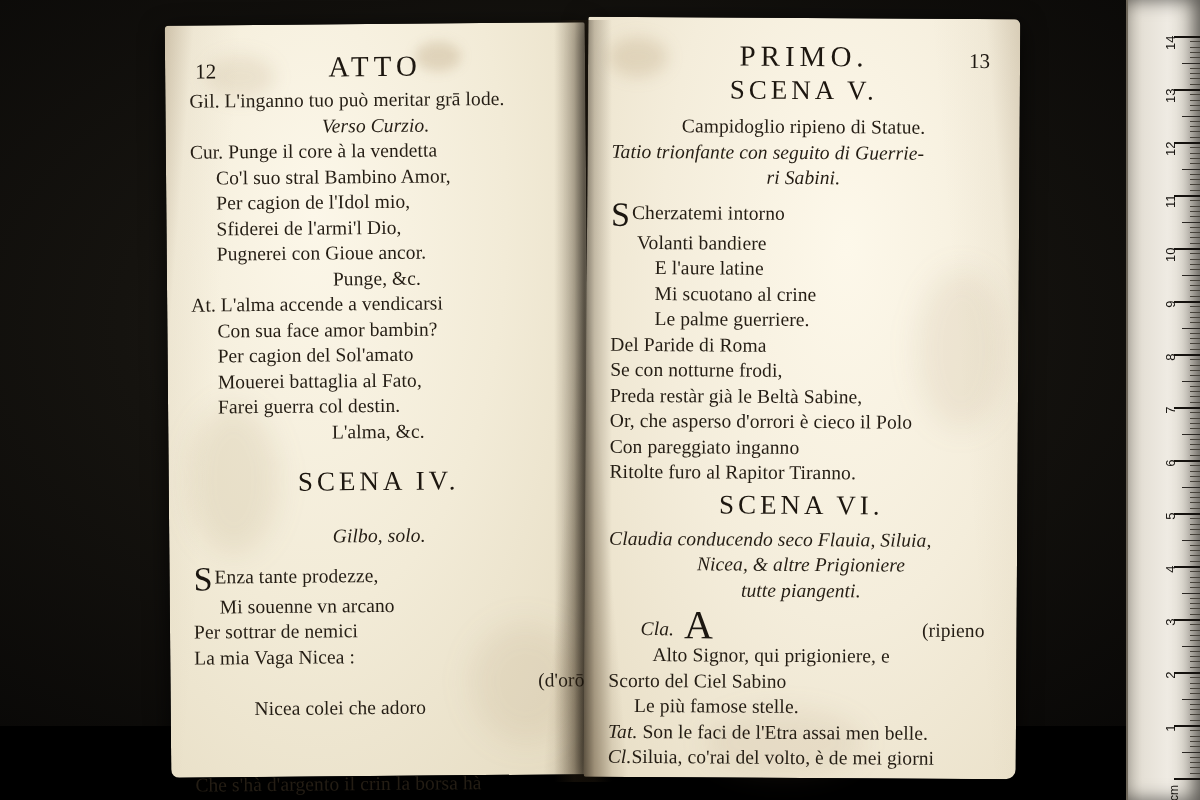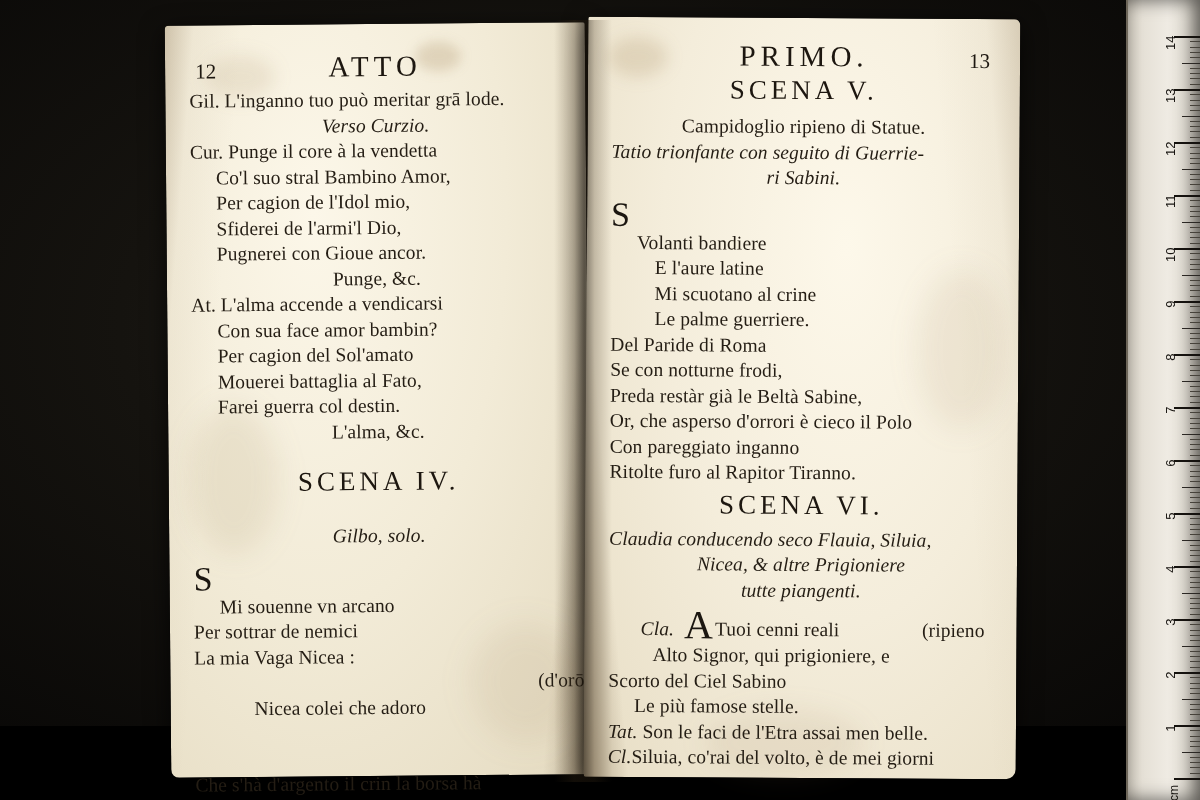--- a/index.html
+++ b/index.html
@@ -221,20 +221,21 @@
           <div class="ln center">L'alma, &amp;c.</div>
         </div>
 
         <div class="scena" style="margin-top:22px;">SCENA IV.</div>
 
         <div class="ln ital center" style="margin-top:26px;">Gilbo, solo.</div>
 
         <div style="margin-top:14px;">
           <div class="dropcap-line">
             <span class="dropcap">S</span>
+            <span class="ln">Enza tante prodezze,</span>
           </div>
           <div class="ln ind1">Mi souenne vn arcano</div>
           <div class="ln">Per sottrar de nemici</div>
           <div class="ln">La mia Vaga Nicea :</div>
           <div class="ln" style="position:relative;">
             <span>Nicea colei che adoro</span>
             <span class="ln" style="position:absolute;right:-18px;top:0;">(d'orō</span>
           </div>
           <div class="ln">Che s'hà d'argento il crin la borsa hà</div>
           <div class="ln ind1">S'inganna più d'vna</div>
@@ -260,20 +261,21 @@
 
         <div style="margin-top:8px;">
           <div class="ln center">Campidoglio ripieno di Statue.</div>
           <div class="ln ital">Tatio trionfante con seguito di Guerrie-</div>
           <div class="ln ital center">ri Sabini.</div>
         </div>
 
         <div style="margin-top:10px;">
           <div class="dropcap-line">
             <span class="dropcap">S</span>
+            <span class="ln">Cherzatemi intorno</span>
           </div>
           <div class="ln ind1">Volanti bandiere</div>
           <div class="ln ind2">E l'aure latine</div>
           <div class="ln ind2">Mi scuotano al crine</div>
           <div class="ln ind2">Le palme guerriere.</div>
           <div class="ln">Del Paride di Roma</div>
           <div class="ln">Se con notturne frodi,</div>
           <div class="ln">Preda restàr già le Beltà Sabine,</div>
           <div class="ln">Or, che asperso d'orrori è cieco il Polo</div>
           <div class="ln">Con pareggiato inganno</div>
@@ -285,21 +287,20 @@
         <div style="margin-top:6px;">
           <div class="ln ital">Claudia conducendo seco Flauia, Siluia,</div>
           <div class="ln ital center">Nicea, &amp; altre Prigioniere</div>
           <div class="ln ital center">tutte piangenti.</div>
         </div>
 
         <div style="margin-top:6px;">
           <div class="dropcap-line" style="position:relative;">
             <span class="ln spk" style="padding-top:8px;margin-left:32px;">Cla.</span>
             <span class="dropcap" style="font-size:40px;line-height:34px;padding-left:10px;">A</span>
-            <span class="ln" style="padding-top:8px;">Tuoi cenni reali</span>
             <span class="ln" style="position:absolute;right:8px;top:8px;">(ripieno</span>
           </div>
           <div class="ln ind2">Alto Signor, qui prigioniere, e</div>
           <div class="ln">Scorto del Ciel Sabino</div>
           <div class="ln ind1">Le più famose stelle.</div>
           <div class="ln"><span class="spk">Tat.</span> <span>Son le faci de l'Etra assai men belle.</span></div>
           <div class="ln"><span class="spk">Cl.</span><span>Siluia, co'rai del volto, è de mei giorni</span></div>
           <div class="ln ind1" style="position:relative;">
             <span>L'astro di lieta luce</span>
             

